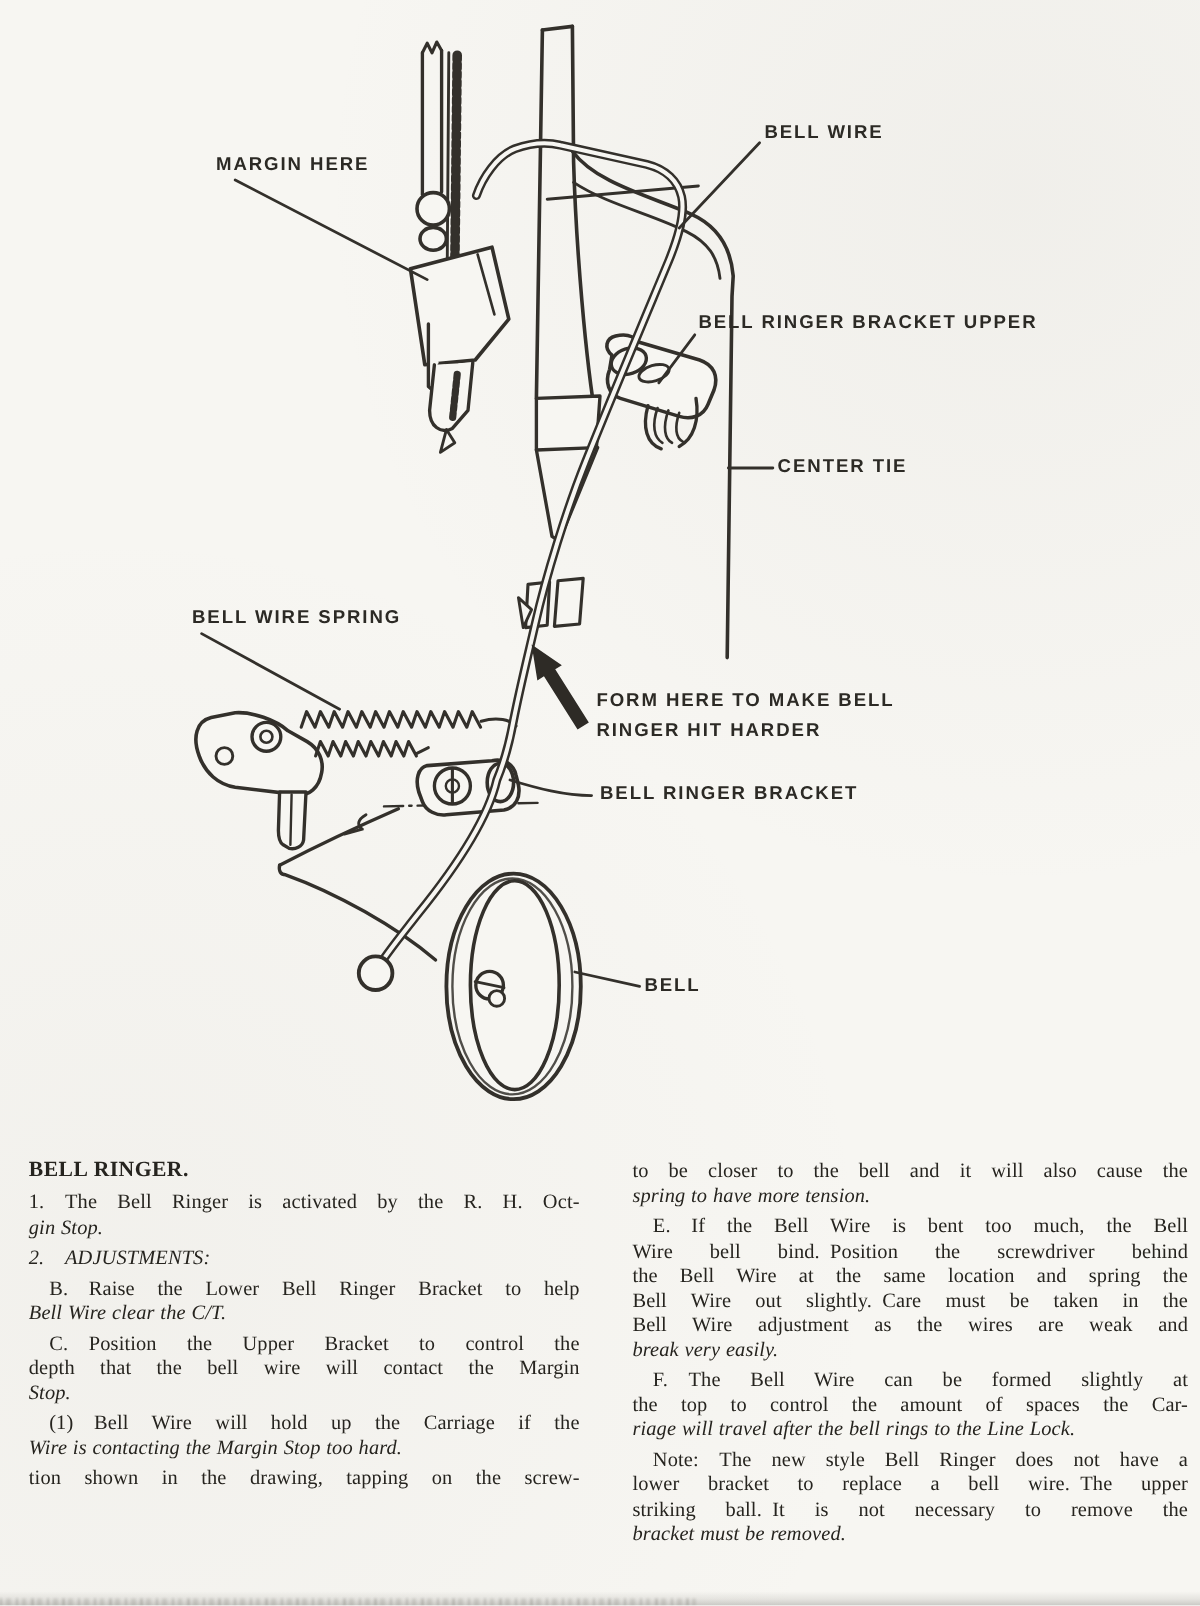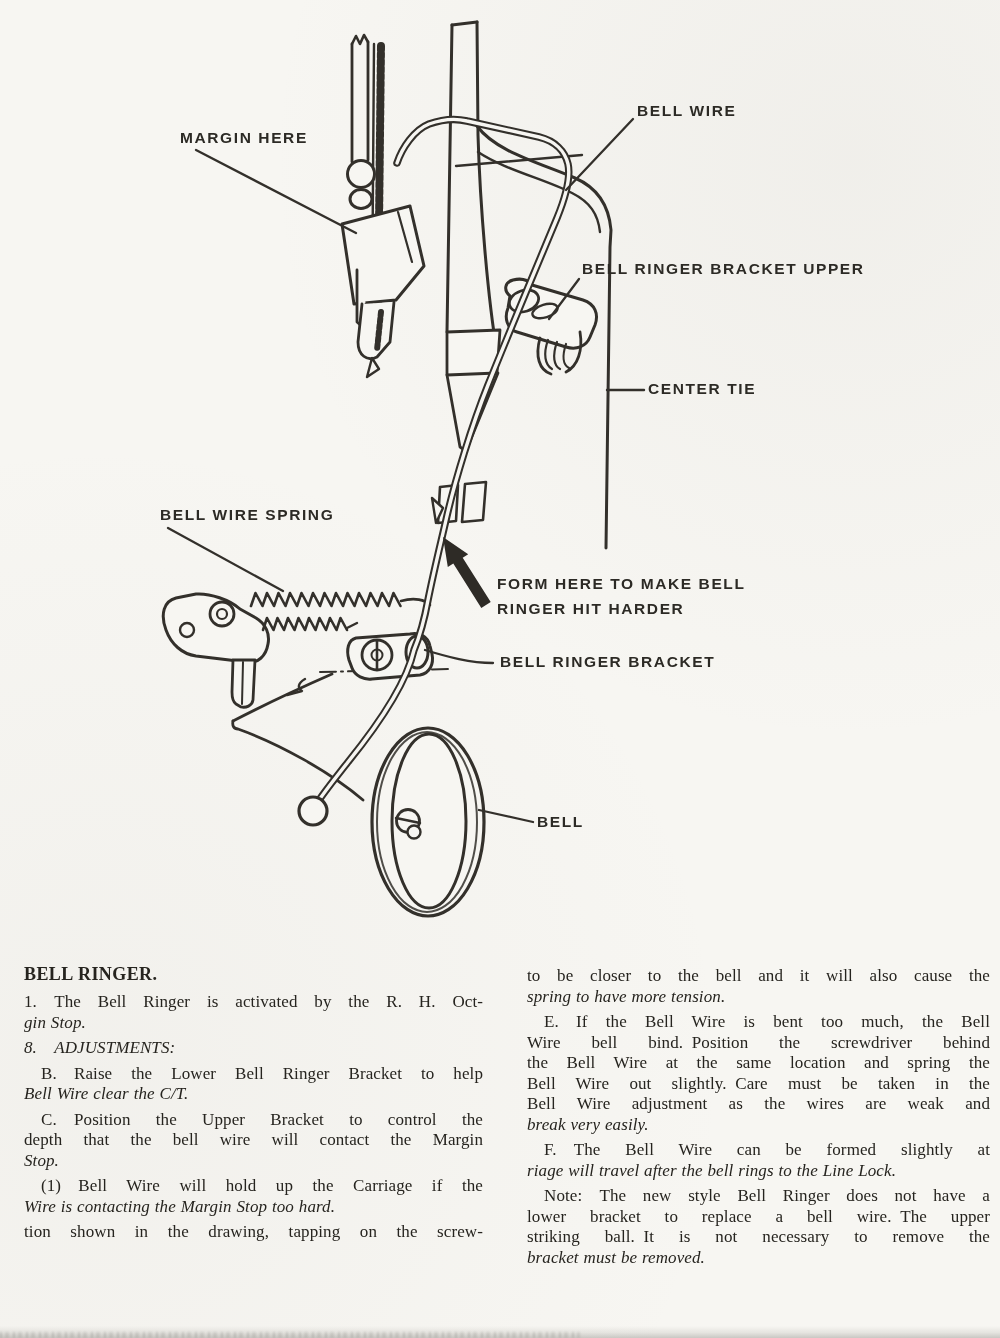--- a/index.html
+++ b/index.html
@@ -162,21 +162,21 @@
 
   <div class="textcols">
     <div class="col colL">
       <h2 class="heading">BELL RINGER.</h2>
       <div id="colLeft">
           <div class="para">
             <div class="tline"><span>1.  The Bell Ringer is activated by the R. H. Oct-</span></div>
             <div class="tline lastline"><span>gin Stop.</span></div>
           </div>
           <div class="para gap">
-            <div class="tline lastline"><span>8.  ADJUSTMENTS:</span></div>
+            <div class="tline lastline"><span>2.  ADJUSTMENTS:</span></div>
           </div>
           <div class="para">
             <div class="tline ind"><span>B.  Raise the Lower Bell Ringer Bracket to help</span></div>
             <div class="tline lastline"><span>Bell Wire clear the C/T.</span></div>
           </div>
           <div class="para">
             <div class="tline ind"><span>C.  Position the Upper Bracket to control the</span></div>
             <div class="tline"><span>depth that the bell wire will contact the Margin</span></div>
             <div class="tline lastline"><span>Stop.</span></div>
           </div>
@@ -197,20 +197,21 @@
         <div class="para">
           <div class="tline ind"><span>E.  If the Bell Wire is bent too much, the Bell</span></div>
           <div class="tline"><span>Wire bell bind. Position the screwdriver behind</span></div>
           <div class="tline"><span>the Bell Wire at the same location and spring the</span></div>
           <div class="tline"><span>Bell Wire out slightly. Care must be taken in the</span></div>
           <div class="tline"><span>Bell Wire adjustment as the wires are weak and</span></div>
           <div class="tline lastline"><span>break very easily.</span></div>
         </div>
         <div class="para">
           <div class="tline ind"><span>F.  The Bell Wire can be formed slightly at</span></div>
+          <div class="tline"><span>the top to control the amount of spaces the Car-</span></div>
           <div class="tline lastline"><span>riage will travel after the bell rings to the Line Lock.</span></div>
         </div>
         <div class="para">
           <div class="tline ind"><span>Note:  The new style Bell Ringer does not have a</span></div>
           <div class="tline"><span>lower bracket to replace a bell wire. The upper</span></div>
           <div class="tline"><span>striking ball. It is not necessary to remove the</span></div>
           <div class="tline lastline"><span>bracket must be removed.</span></div>
         </div>
       </div>
   </div>

